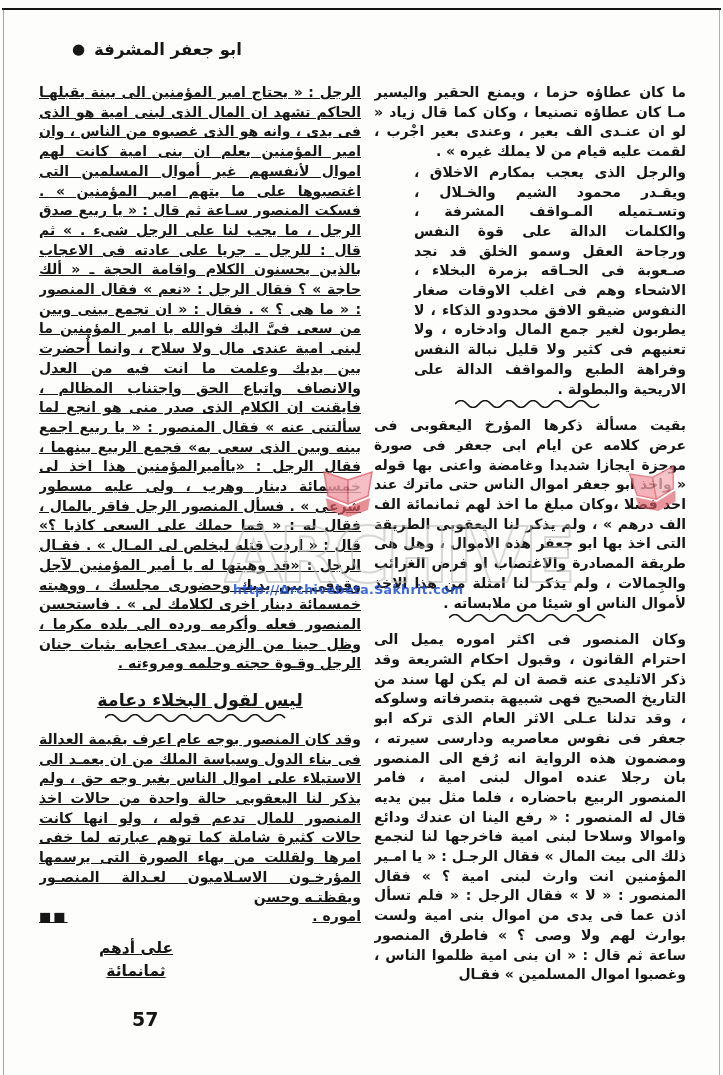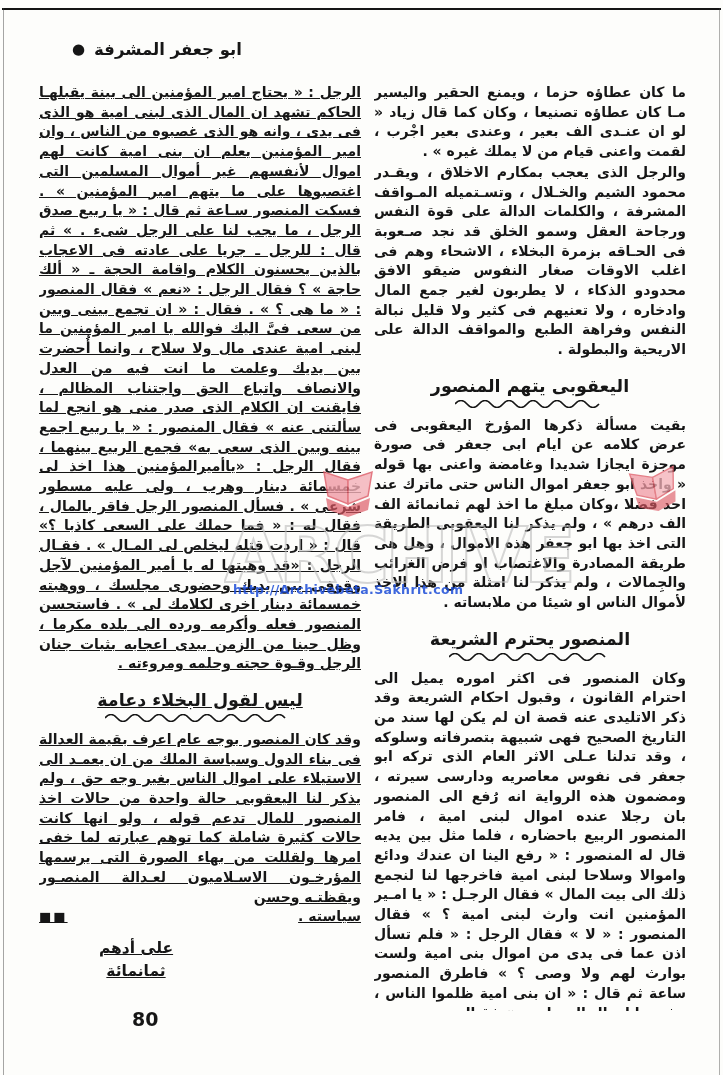--- a/index.html
+++ b/index.html
@@ -18,21 +18,21 @@
   }
   .hdr .bullet{font-size:15px;line-height:1;}
 
   .col{
     position:absolute;top:83px;direction:rtl;text-align:justify;
     font-weight:bold;font-size:14px;line-height:19.7px;overflow:hidden;
   }
   .col-right{left:374px;width:312px;height:928px;}
   .col-left{left:39px;width:322px;height:928px;text-decoration:underline;}
   .col p{margin:0 0 0 0;text-align:justify;text-justify:inter-word;}
-  .col p + p{margin-top:1px;}
+  .col p + p{margin-top:1px;margin-left:40px;}
 
   .subhead{
     text-align:center;font-size:17.5px;font-weight:bold;
     margin:16px 0 2px 0;line-height:1.25;
   }
   .wavy{display:block;margin:1px auto 8px auto;}
 
   .endline{display:flex;direction:rtl;justify-content:space-between;align-items:center;}
   .endline .sq{letter-spacing:2px;font-size:13px;}
 
@@ -61,52 +61,50 @@
   <div class="frame-top"></div>
   <div class="frame-left"></div>
   <div class="frame-right"></div>
 
   <div class="hdr">
     <span class="bullet">●</span>
     <span>ابو جعفر المشرفة</span>
   </div>
 
   <div class="col col-right">
-    <p>ما كان عطاؤه حزما ، ويمنع الحقير واليسير مـا كان عطاؤه تصنيعا ، وكان كما قال زياد « لو ان عنـدى الف بعير ، وعندى بعير اجْرب ، لقمت واعنى قيام من لا يملك غيره » .</p>
+    <p>ما كان عطاؤه حزما ، ويمنع الحقير واليسير مـا كان عطاؤه تصنيعا ، وكان كما قال زياد « لو ان عنـدى الف بعير ، وعندى بعير اجْرب ، لقمت عليه قيام من لا يملك غيره » .</p>
     <p>والرجل الذى يعجب بمكارم الاخلاق ، ويقـدر محمود الشيم والخـلال ، وتسـتميله المـواقف المشرفة ، والكلمات الدالة على قوة النفس ورجاحة العقل وسمو الخلق قد نجد صـعوبة فى الحـاقه بزمرة البخلاء ، الاشحاء وهم فى اغلب الاوقات صغار النفوس ضيقو الافق محدودو الذكاء ، لا يطربون لغير جمع المال وادخاره ، ولا تعنيهم فى كثير ولا قليل نبالة النفس وفراهة الطبع والمواقف الدالة على الاريحية والبطولة .</p>
-    <div class="subhead">اليعقوبى يتهم المنصور</div>
     <svg class="wavy" width="150" height="8" viewBox="0 0 150 8">
       <path d="M0,4 q6,-7 12,0 t12,0 t12,0 t12,0 t12,0 t12,0 t12,0 t12,0 t12,0 t12,0 t12,0 t12,0" fill="none" stroke="#161616" stroke-width="1.6"></path>
     </svg>
     <p>بقيت مسألة ذكرها المؤرخ اليعقوبى فى عرض كلامه عن ايام ابى جعفر فى صورة موجزة ايجازا شديدا وغامضة واعنى بها قوله « واخذ ابو جعفر اموال الناس حتى ماترك عند احد فضلا ،وكان مبلغ ما اخذ لهم ثمانمائة الف الف درهم » ، ولم يذكر لنا اليعقوبى الطريقة التى اخذ بها ابو جعفر هذه الاموال ، وهل هى طريقة المصادرة والاغتصاب او فرض الغرائب والجِمالات ، ولم يذكر لنا امثلة من هذا الاخذ لأموال الناس او شيئا من ملابساته .</p>
-    <div class="subhead">المنصور يحترم الشريعة</div>
     <svg class="wavy" width="162" height="8" viewBox="0 0 162 8">
       <path d="M0,4 q6,-7 12,0 t12,0 t12,0 t12,0 t12,0 t12,0 t12,0 t12,0 t12,0 t12,0 t12,0 t12,0 t12,0" fill="none" stroke="#161616" stroke-width="1.6"></path>
     </svg>
     <p>وكان المنصور فى اكثر اموره يميل الى احترام القانون ، وقبول احكام الشريعة وقد ذكر الاتليدى عنه قصة ان لم يكن لها سند من التاريخ الصحيح فهى شبيهة بتصرفاته وسلوكه ، وقد تدلنا عـلى الاثر العام الذى تركه ابو جعفر فى نفوس معاصريه ودارسى سيرته ، ومضمون هذه الرواية انه رُفع الى المنصور بان رجلا عنده اموال لبنى امية ، فامر المنصور الربيع باحضاره ، فلما مثل بين يديه قال له المنصور : « رفع الينا ان عندك ودائع واموالا وسلاحا لبنى امية فاخرجها لنا لنجمع ذلك الى بيت المال » فقال الرجـل : « يا امـير المؤمنين انت وارث لبنى امية ؟ » فقال المنصور : « لا » فقال الرجل : « فلم تسأل اذن عما فى يدى من اموال بنى امية ولست بوارث لهم ولا وصى ؟ » فاطرق المنصور ساعة ثم قال : « ان بنى امية ظلموا الناس ، وغصبوا اموال المسلمين » فقـال</p>
   </div>
 
   <div class="col col-left">
     <p>الرجل : « يحتاج امير المؤمنين الى بينة يقبلهـا الحاكم تشهد ان المال الذى لبنى امية هو الذى فى يدى ، وانه هو الذى غصبوه من الناس ، وان امير المؤمنين يعلم ان بنى امية كانت لهم اموال لأنفسهم غير أموال المسلمين التى اغتصبوها على ما يتهم امير المؤمنين » . فسكت المنصور سـاعة ثم قال : « يا ربيع صدق الرجل ، ما يجب لنا على الرجل شىء . » ثم قال : للرجل ـ جريا على عادته فى الاعجاب بالذين يحسنون الكلام واقامة الحجة ـ « ألك حاجة » ؟ فقال الرجل : «نعم » فقال المنصور : « ما هى ؟ » . فقال : « ان تجمع بينى وبين من سعى فىَّ اليك فوالله يا امير المؤمنين ما لبنى امية عندى مال ولا سلاح ، وانما أُحضرت بين يديك وعلمت ما انت فيه من العدل والانصاف واتباع الحق واجتناب المظالم ، فايقنت ان الكلام الذى صدر منى هو انجع لما سألتنى عنه » فقال المنصور : « يا ربيع اجمع بينه وبين الذى سعى به» فجمع الربيع بينهما ، فقال الرجل : «ياأميرالمؤمنين هذا اخذ لى خمسمائة دينار وهرب ، ولى عليه مسطور شرعى » . فسأل المنصور الرجل فاقر بالمال ، فقال له : « فما حملك على السعى كاذبا ؟» قال : « اردت قتله ليخلص لى المـال » . فقـال الرجل : «قد وهبتها له يا أمير المؤمنين لآجل وقوفى بين يديك وحضورى مجلسك ، ووهبته خمسمائة دينار اخرى لكلامك لى » . فاستحسن المنصور فعله وأكرمه ورده الى بلده مكرما ، وظل حينا من الزمن يبدى اعجابه بثبات جنان الرجل وقـوة حجته وحلمه ومروءته .</p>
     <div class="subhead">ليس لقول البخلاء دعامة</div>
     <svg class="wavy" width="190" height="8" viewBox="0 0 190 8">
       <path d="M0,4 q6,-7 12,0 t12,0 t12,0 t12,0 t12,0 t12,0 t12,0 t12,0 t12,0 t12,0 t12,0 t12,0 t12,0 t12,0 t12,0" fill="none" stroke="#161616" stroke-width="1.6"></path>
     </svg>
     <p>وقد كان المنصور بوجه عام اعرف بقيمة العدالة فى بناء الدول وسياسة الملك من ان يعمـد الى الاستيلاء على اموال الناس بغير وجه حق ، ولم يذكر لنا اليعقوبى حالة واحدة من حالات اخذ المنصور للمال تدعم قوله ، ولو انها كانت حالات كثيرة شاملة كما توهم عبارته لما خفى امرها ولقللت من بهاء الصورة التى يرسمها المؤرخـون الاسـلاميون لعـدالة المنصـور ويقظتـه وحسن</p>
     <div class="endline">
-      <span>سياسته .</span>
+      <span>اموره .</span>
       <span class="sq">■■</span>
     </div>
     <div class="signature">
       <div>على أدهم</div>
       <div>ثمانمائة</div>
     </div>
   </div>
 
-  <div class="pageno">80</div>
+  <div class="pageno">57</div>
 
   <svg class="wm wm-book-1" width="60" height="50" viewBox="0 0 60 50">
     <path d="M30,10 L6,2 L10,26 L30,34 Z" fill="#f09aa4" stroke="#dd5864" stroke-width="1.5"></path>
     <path d="M30,10 L54,2 L50,26 L30,34 Z" fill="#f4b0b8" stroke="#dd5864" stroke-width="1.5"></path>
     <path d="M8,28 L30,37 L52,28 L50,40 L30,47 L10,40 Z" fill="#dd5864" opacity=".85"></path>
   </svg>
   <svg class="wm wm-book-2" width="58" height="46" viewBox="0 0 60 50">
     <path d="M30,10 L6,2 L10,26 L30,34 Z" fill="#f09aa4" stroke="#dd5864" stroke-width="1.5"></path>
     <path d="M30,10 L54,2 L50,26 L30,34 Z" fill="#f4b0b8" stroke="#dd5864" stroke-width="1.5"></path>
     <path d="M8,28 L30,37 L52,28 L50,40 L30,47 L10,40 Z" fill="#dd5864" opacity=".85"></path>

